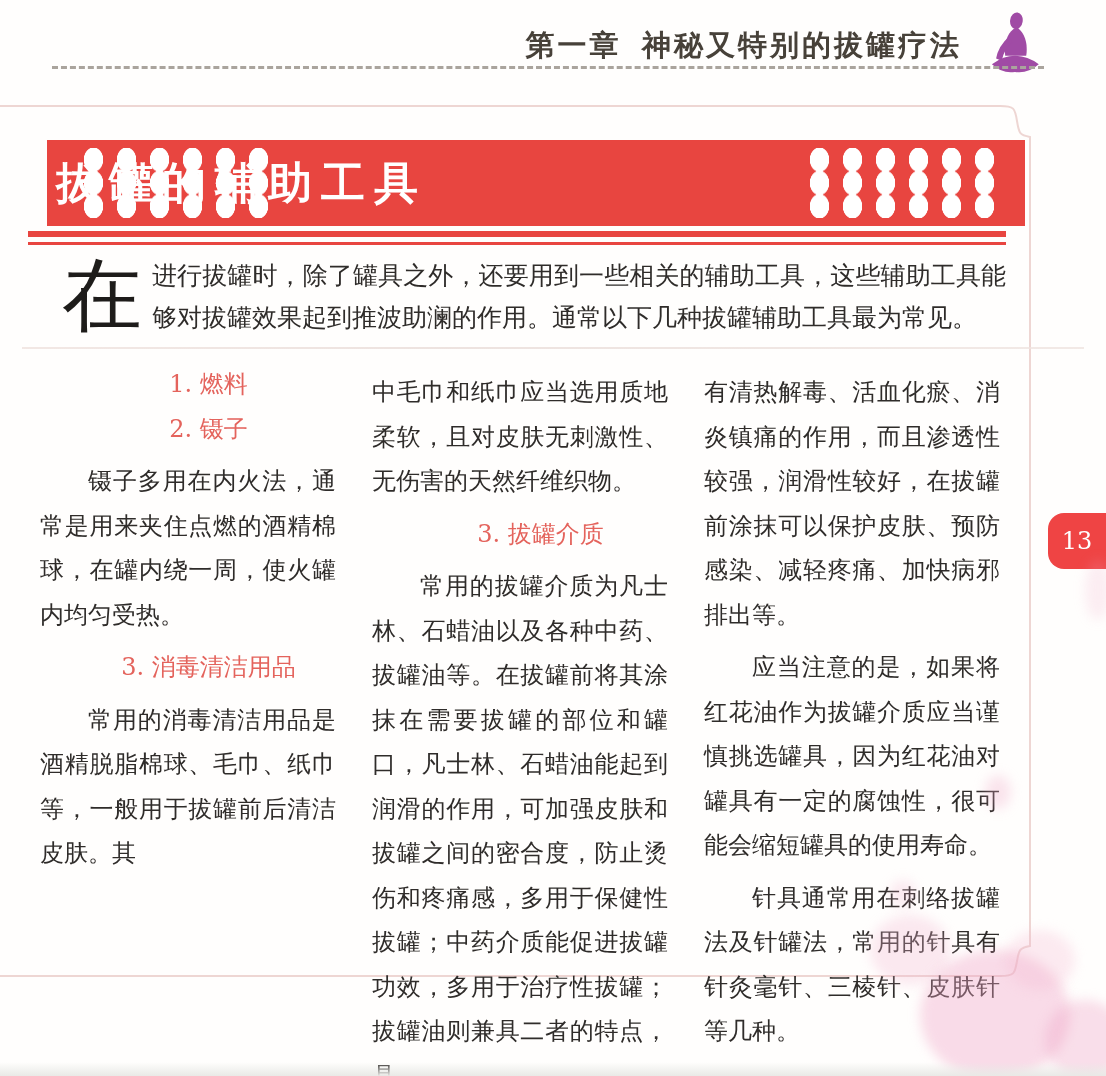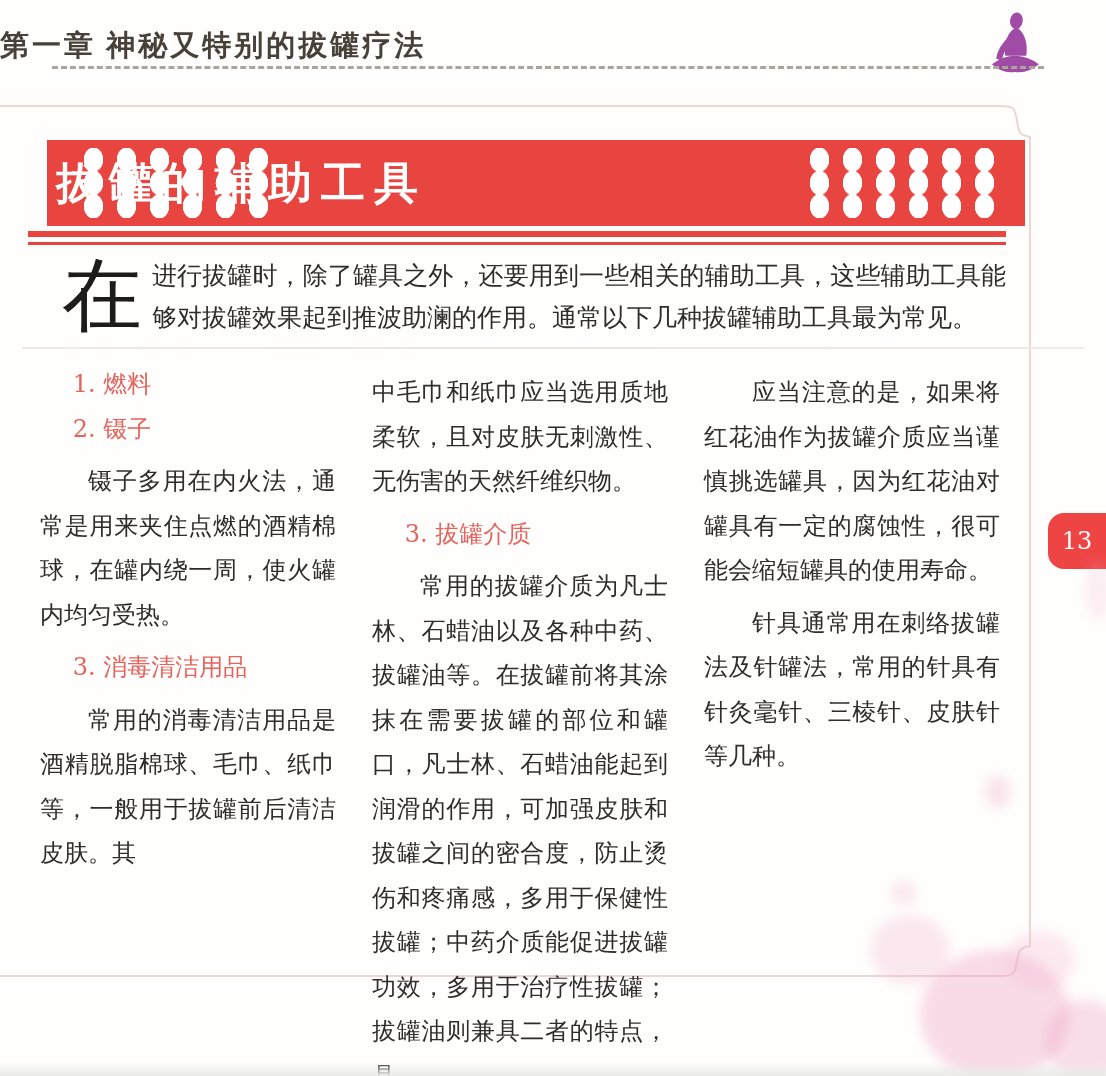--- a/index.html
+++ b/index.html
@@ -3,22 +3,22 @@
 <meta charset="utf-8">
 <style>
   html,body{margin:0;padding:0;}
   body{
     width:1106px;height:1076px;position:relative;overflow:hidden;
     background:#fffefd;
     font-family:"DejaVu Serif","Liberation Serif",serif;
   }
   
   .running-head{
-    position:absolute;top:26px;left:0;width:962px;text-align:left;
-    font-family:Liberation Serif, serif;
+    position:absolute;top:26px;left:0;width:962px;text-align:right;
+    font-family:Liberation Mono, monospace;
     font-weight:bold;font-size:29px;letter-spacing:3px;color:#474139;
   }
   .head-figure{position:absolute;top:10px;left:980px;width:70px;height:72px;}
   .head-dash{
     position:absolute;top:66px;left:52px;width:992px;height:0;
     border-top:3px dashed #aaa49d;
   }
   
   .frame-svg{position:absolute;top:0;left:0;width:1106px;height:1076px;pointer-events:none;}
   
@@ -56,21 +56,21 @@
   }
   
   .cols{
     position:absolute;left:32px;top:362px;width:976px;
     display:flex;justify-content:space-between;
   }
   .col{width:312px;font-size:24px;line-height:44.5px;color:#2f2c2a;text-align:justify;}
   .col p{margin:8px;}
   .sec-h{
     margin:0;color:#e4635c;font-weight:normal;font-size:24px;line-height:44.5px;
-    padding-left:1.7em;text-align:left;
+    padding-left:1.7em;text-align:center;
   }
   .p-indent{text-indent:2em;}
   .p-flow{text-indent:0;}
   
   .page-tab{
     position:absolute;left:1048px;top:513px;width:58px;height:56px;
     background:#ef4444;border-radius:16px 0 0 16px;
     display:flex;align-items:center;justify-content:center;
     color:#fff;font-size:24px;font-family:"DejaVu Serif","Liberation Serif",serif;
   }
@@ -129,20 +129,21 @@
     <p class="p-indent">镊子多用在内火法，通常是用来夹住点燃的酒精棉球，在罐内绕一周，使火罐内均匀受热。</p>
     <h4 class="sec-h">3. 消毒清洁用品</h4>
     <p class="p-indent">常用的消毒清洁用品是酒精脱脂棉球、毛巾、纸巾等，一般用于拔罐前后清洁皮肤。其</p>
   </div>
   <div class="col">
     <p class="p-flow">中毛巾和纸巾应当选用质地柔软，且对皮肤无刺激性、无伤害的天然纤维织物。</p>
     <h4 class="sec-h">3. 拔罐介质</h4>
     <p class="p-indent">常用的拔罐介质为凡士林、石蜡油以及各种中药、拔罐油等。在拔罐前将其涂抹在需要拔罐的部位和罐口，凡士林、石蜡油能起到润滑的作用，可加强皮肤和拔罐之间的密合度，防止烫伤和疼痛感，多用于保健性拔罐；中药介质能促进拔罐功效，多用于治疗性拔罐；拔罐油则兼具二者的特点，具</p>
   </div>
   <div class="col">
+    <p class="p-flow">有清热解毒、活血化瘀、消炎镇痛的作用，而且渗透性较强，润滑性较好，在拔罐前涂抹可以保护皮肤、预防感染、减轻疼痛、加快病邪排出等。</p>
     <p class="p-indent">应当注意的是，如果将红花油作为拔罐介质应当谨慎挑选罐具，因为红花油对罐具有一定的腐蚀性，很可能会缩短罐具的使用寿命。</p>
     <p class="p-indent">针具通常用在刺络拔罐法及针罐法，常用的针具有针灸毫针、三棱针、皮肤针等几种。</p>
   </div>
 </div>
 
 <div class="page-tab">
   <span>13</span>
 </div>
 
 <div class="blob b1"></div>

